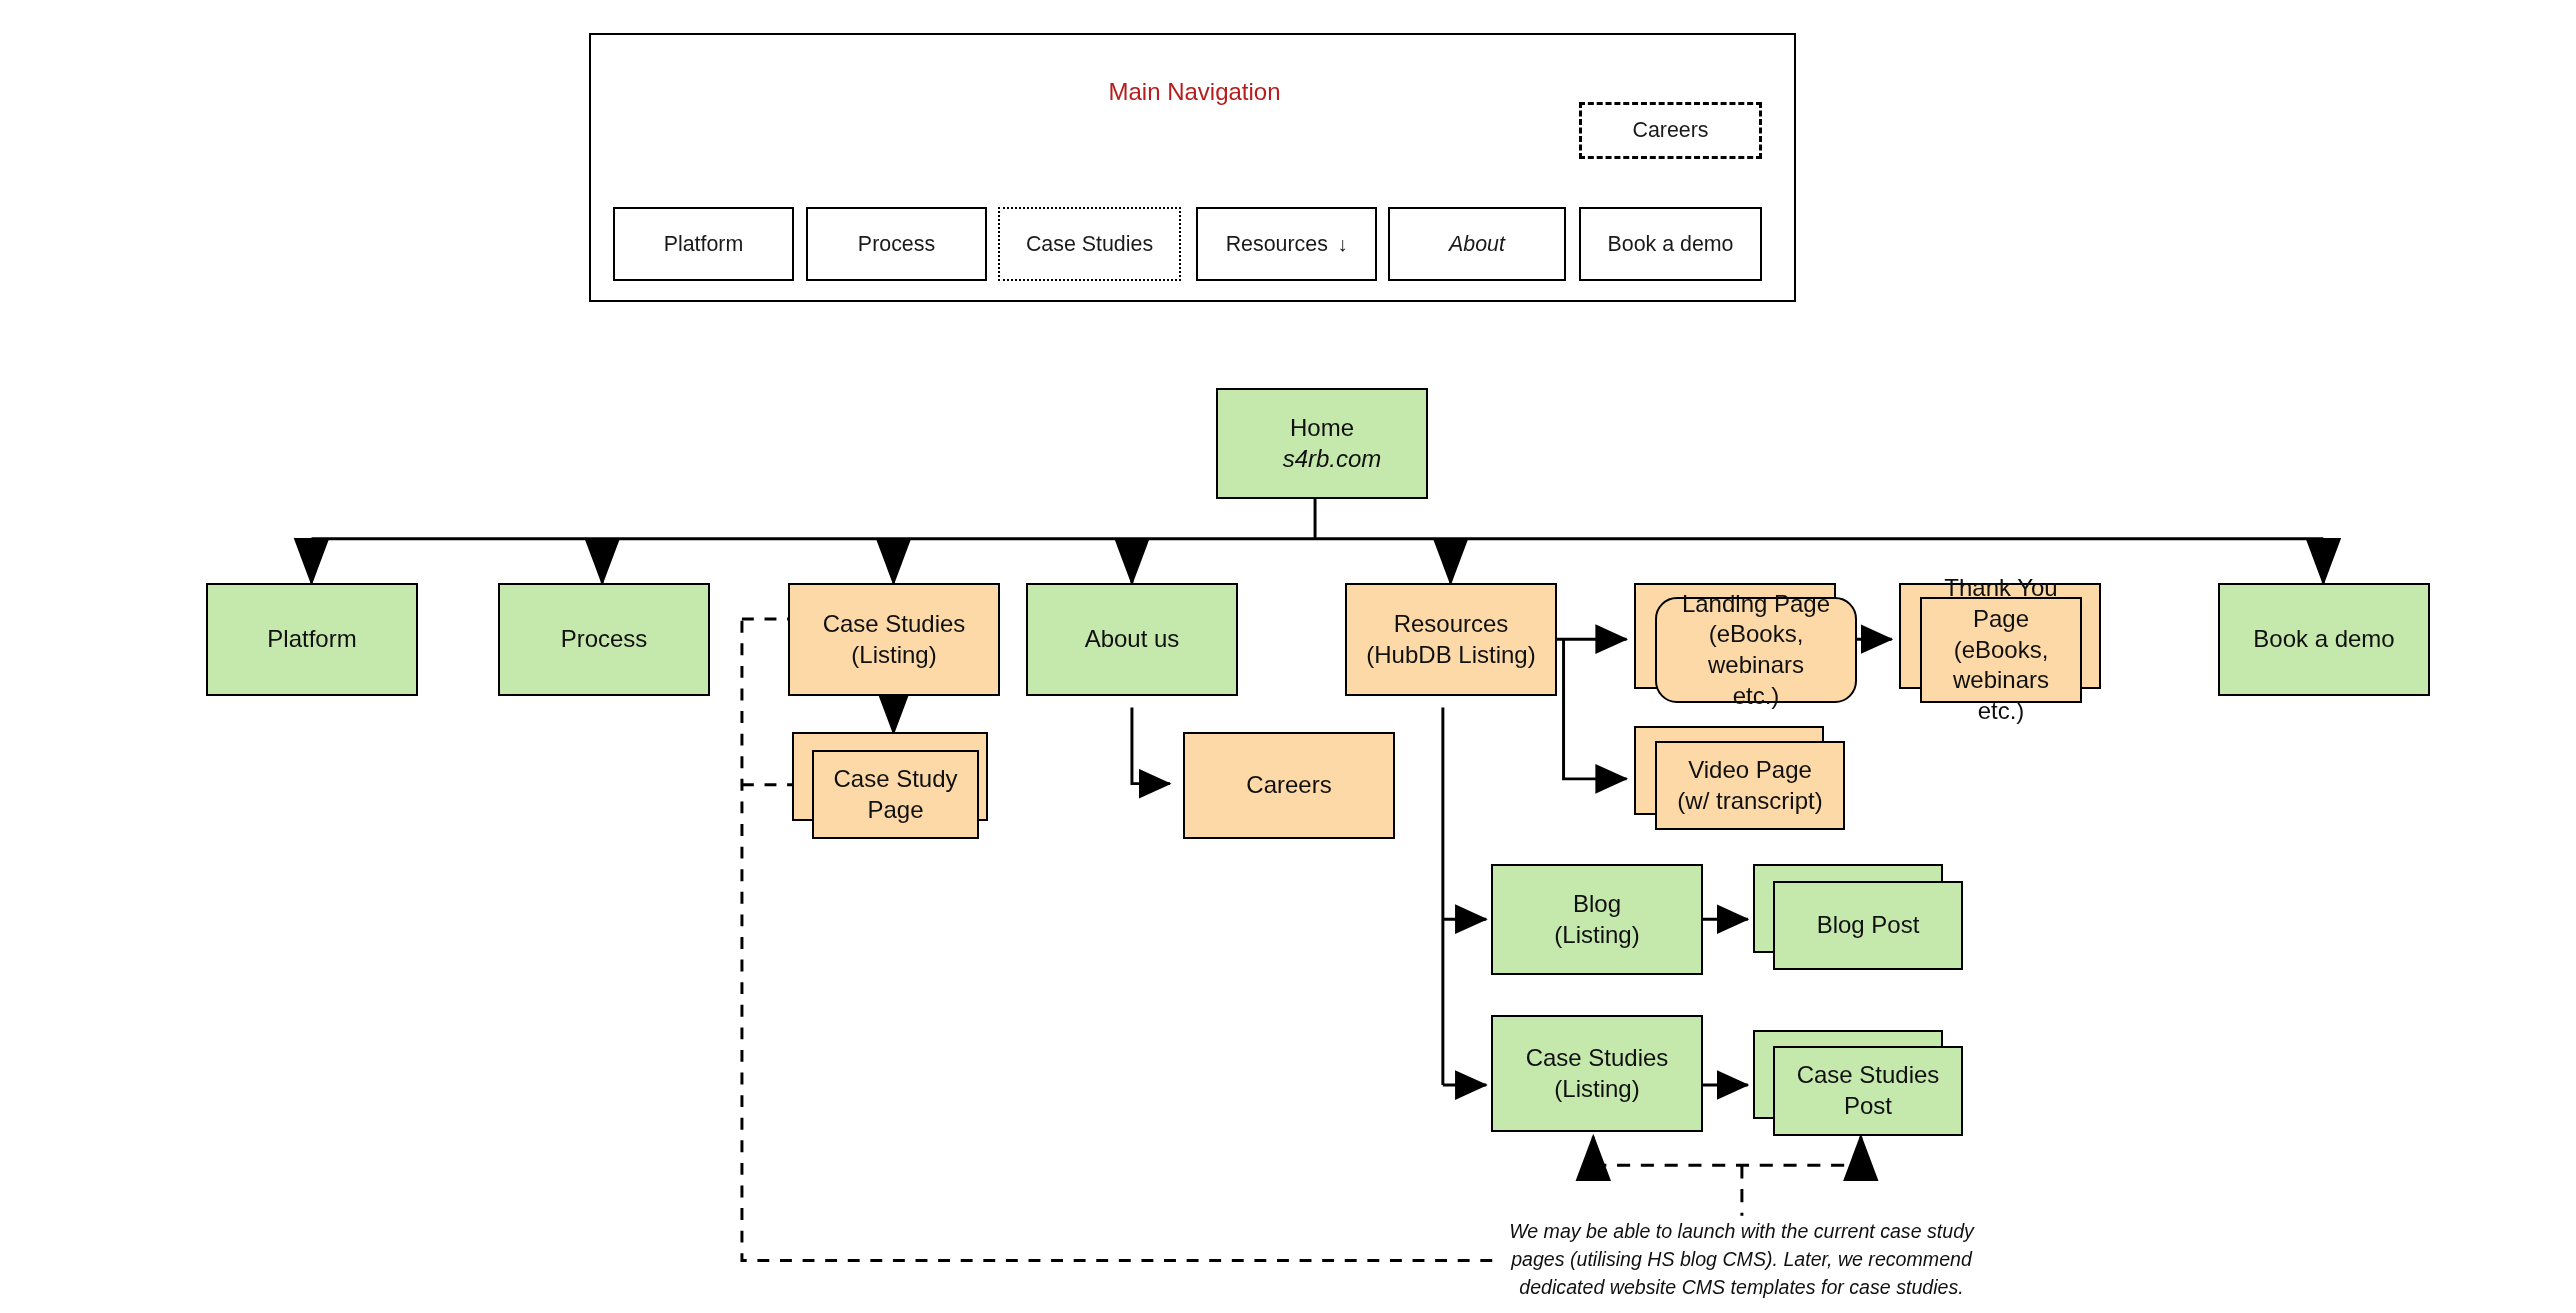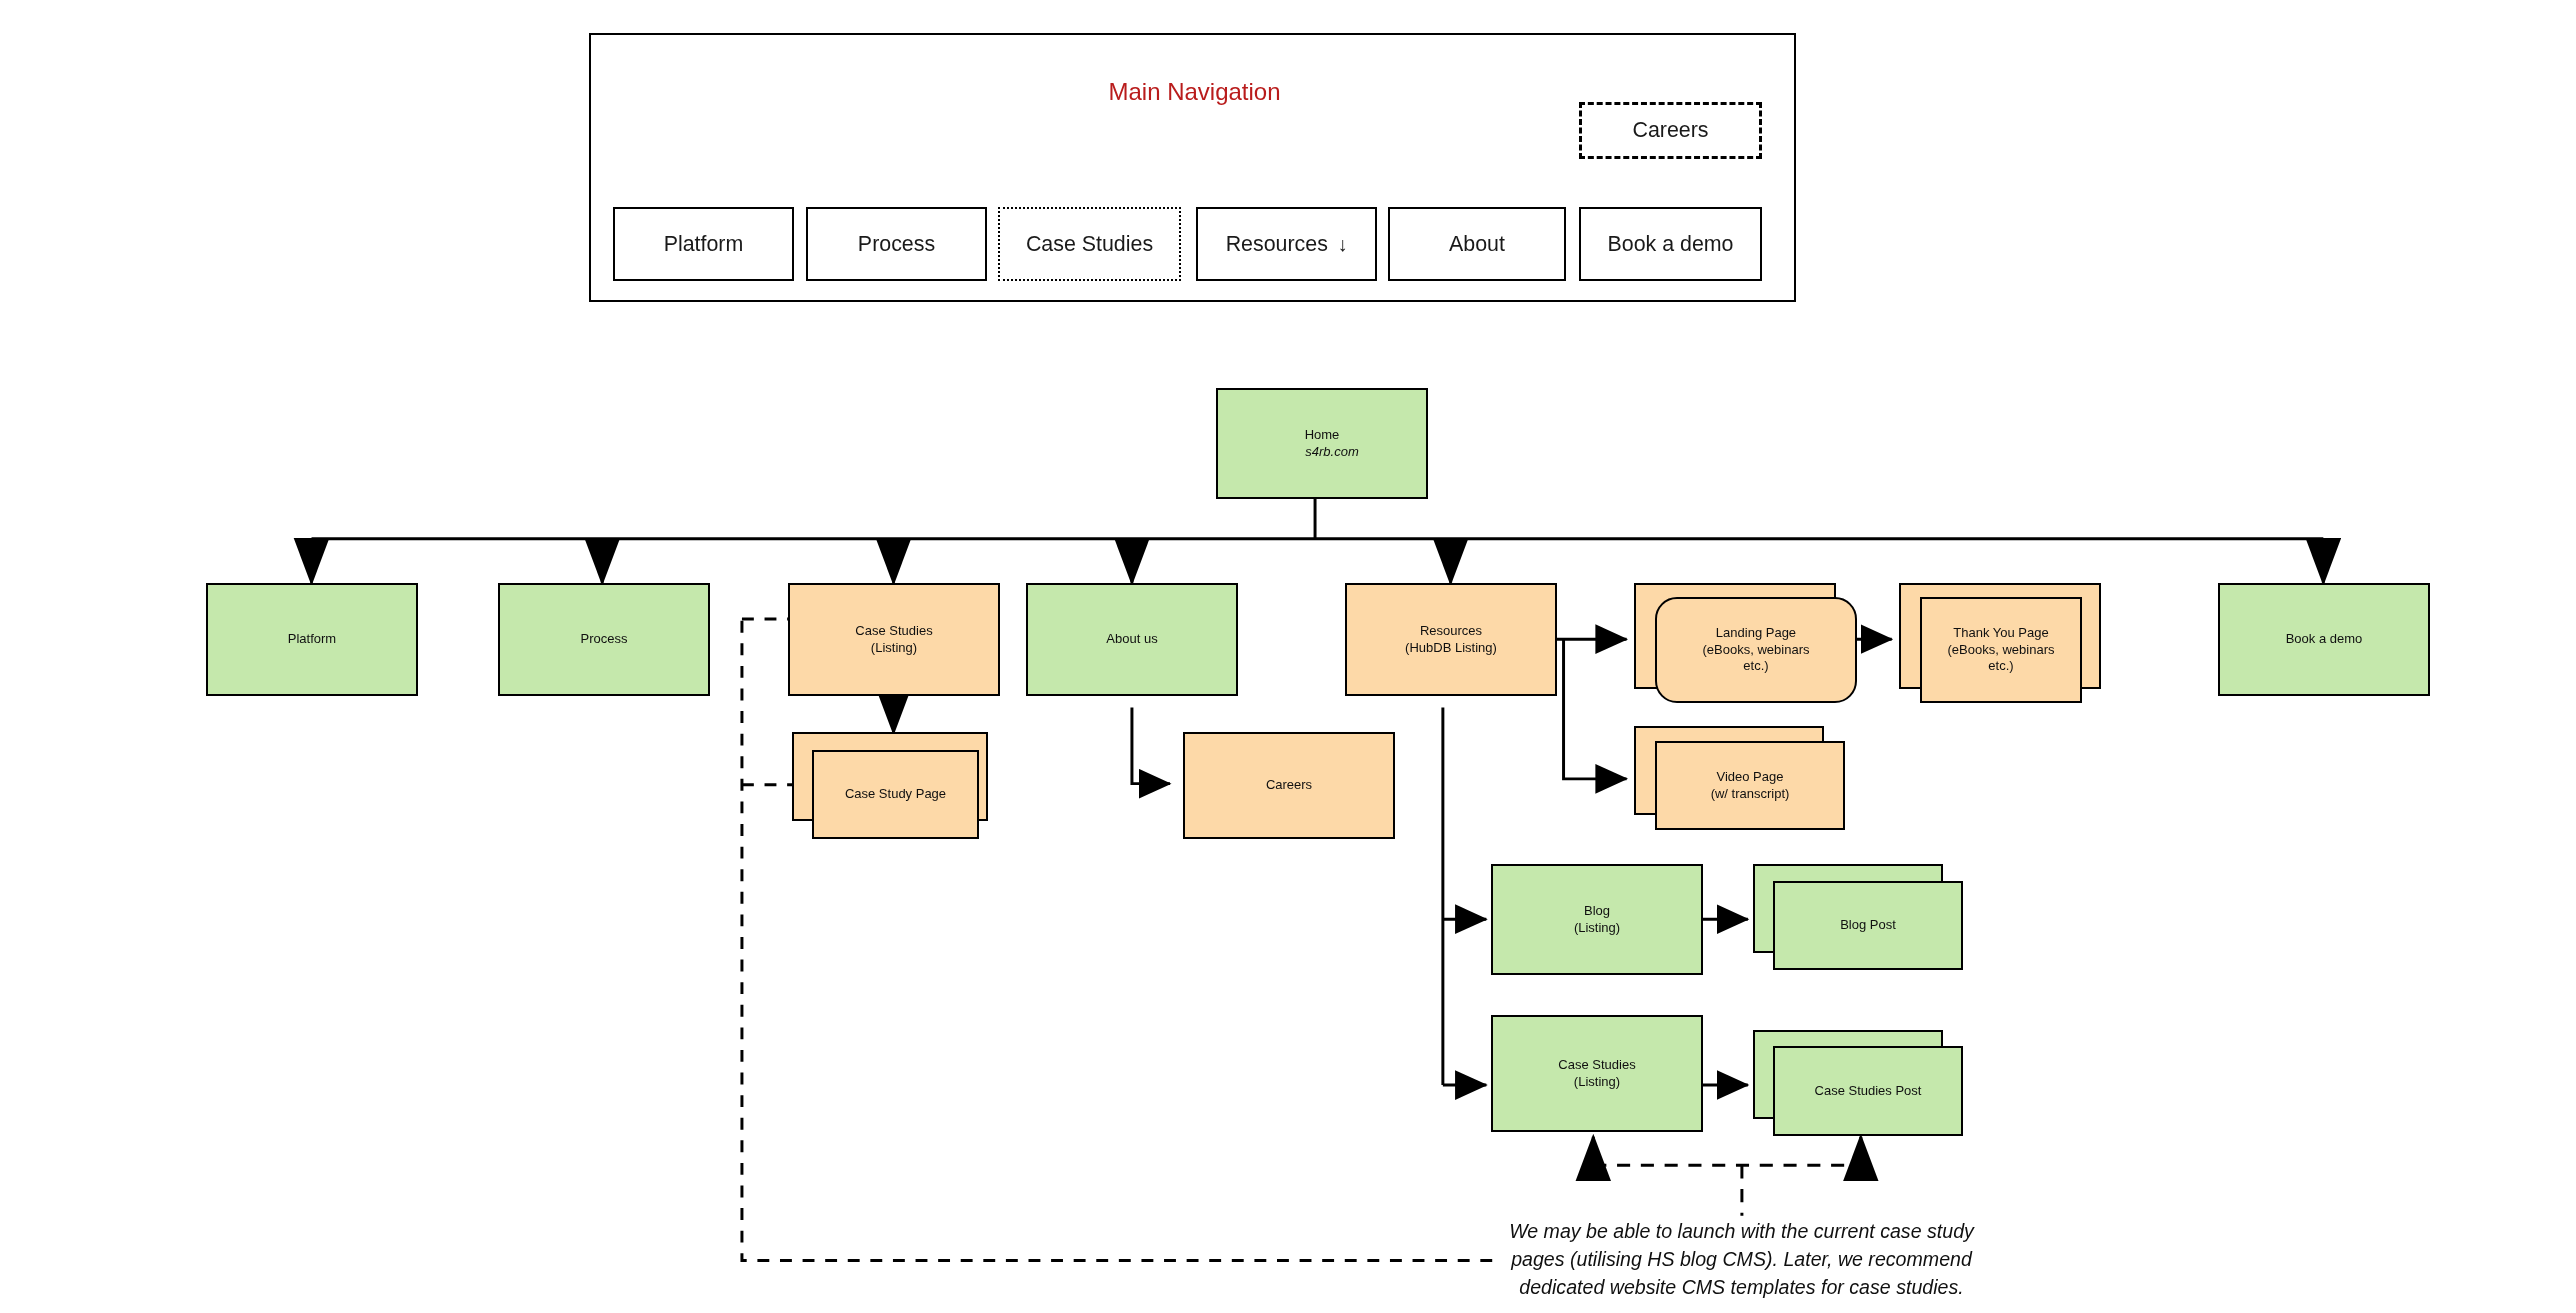--- a/index.html
+++ b/index.html
@@ -65,21 +65,21 @@
 
   
   .node {
     position: absolute;
     box-sizing: border-box;
     border: 2.4px solid #000000;
     display: flex;
     align-items: center;
     justify-content: center;
     text-align: center;
-    font-size: 13px;
+    font-size: 24px;
     line-height: 1.28;
     color: #101010;
     padding: 11px 6px;
     z-index: 3;
   }
   .node.green { background: #c5e8ac; }
   .node.orange { background: #fdd9a8; }
   .node .sub { display: block; }
   .node .italic { font-style: italic; margin-left: 20px; }
 
@@ -179,21 +179,21 @@
   <div class="nav-item nav-row" style="left:806px; width:181px;">
     <span>Process</span>
   </div>
   <div class="nav-item nav-row dotted" style="left:998px; width:183px;">
     <span>Case Studies</span>
   </div>
   <div class="nav-item nav-row" style="left:1196px; width:181px;">
     <span>Resources</span>
     <span class="nav-arrow-glyph">↓</span>
   </div>
-  <div class="nav-item nav-row" style="left:1388px; width:178px;">
+  <div class="nav-item nav-row" style="left:1388px; width:178px;font-style:italic;">
     <span>About</span>
   </div>
   <div class="nav-item nav-row" style="left:1579px; width:183px;">
     <span>Book a demo</span>
   </div>
 
   <div class="node green" style="left:1216px; top:388px; width:212px; height:111px;">
     <div>
       <span>Home</span>
       <span class="sub italic">s4rb.com</span>

